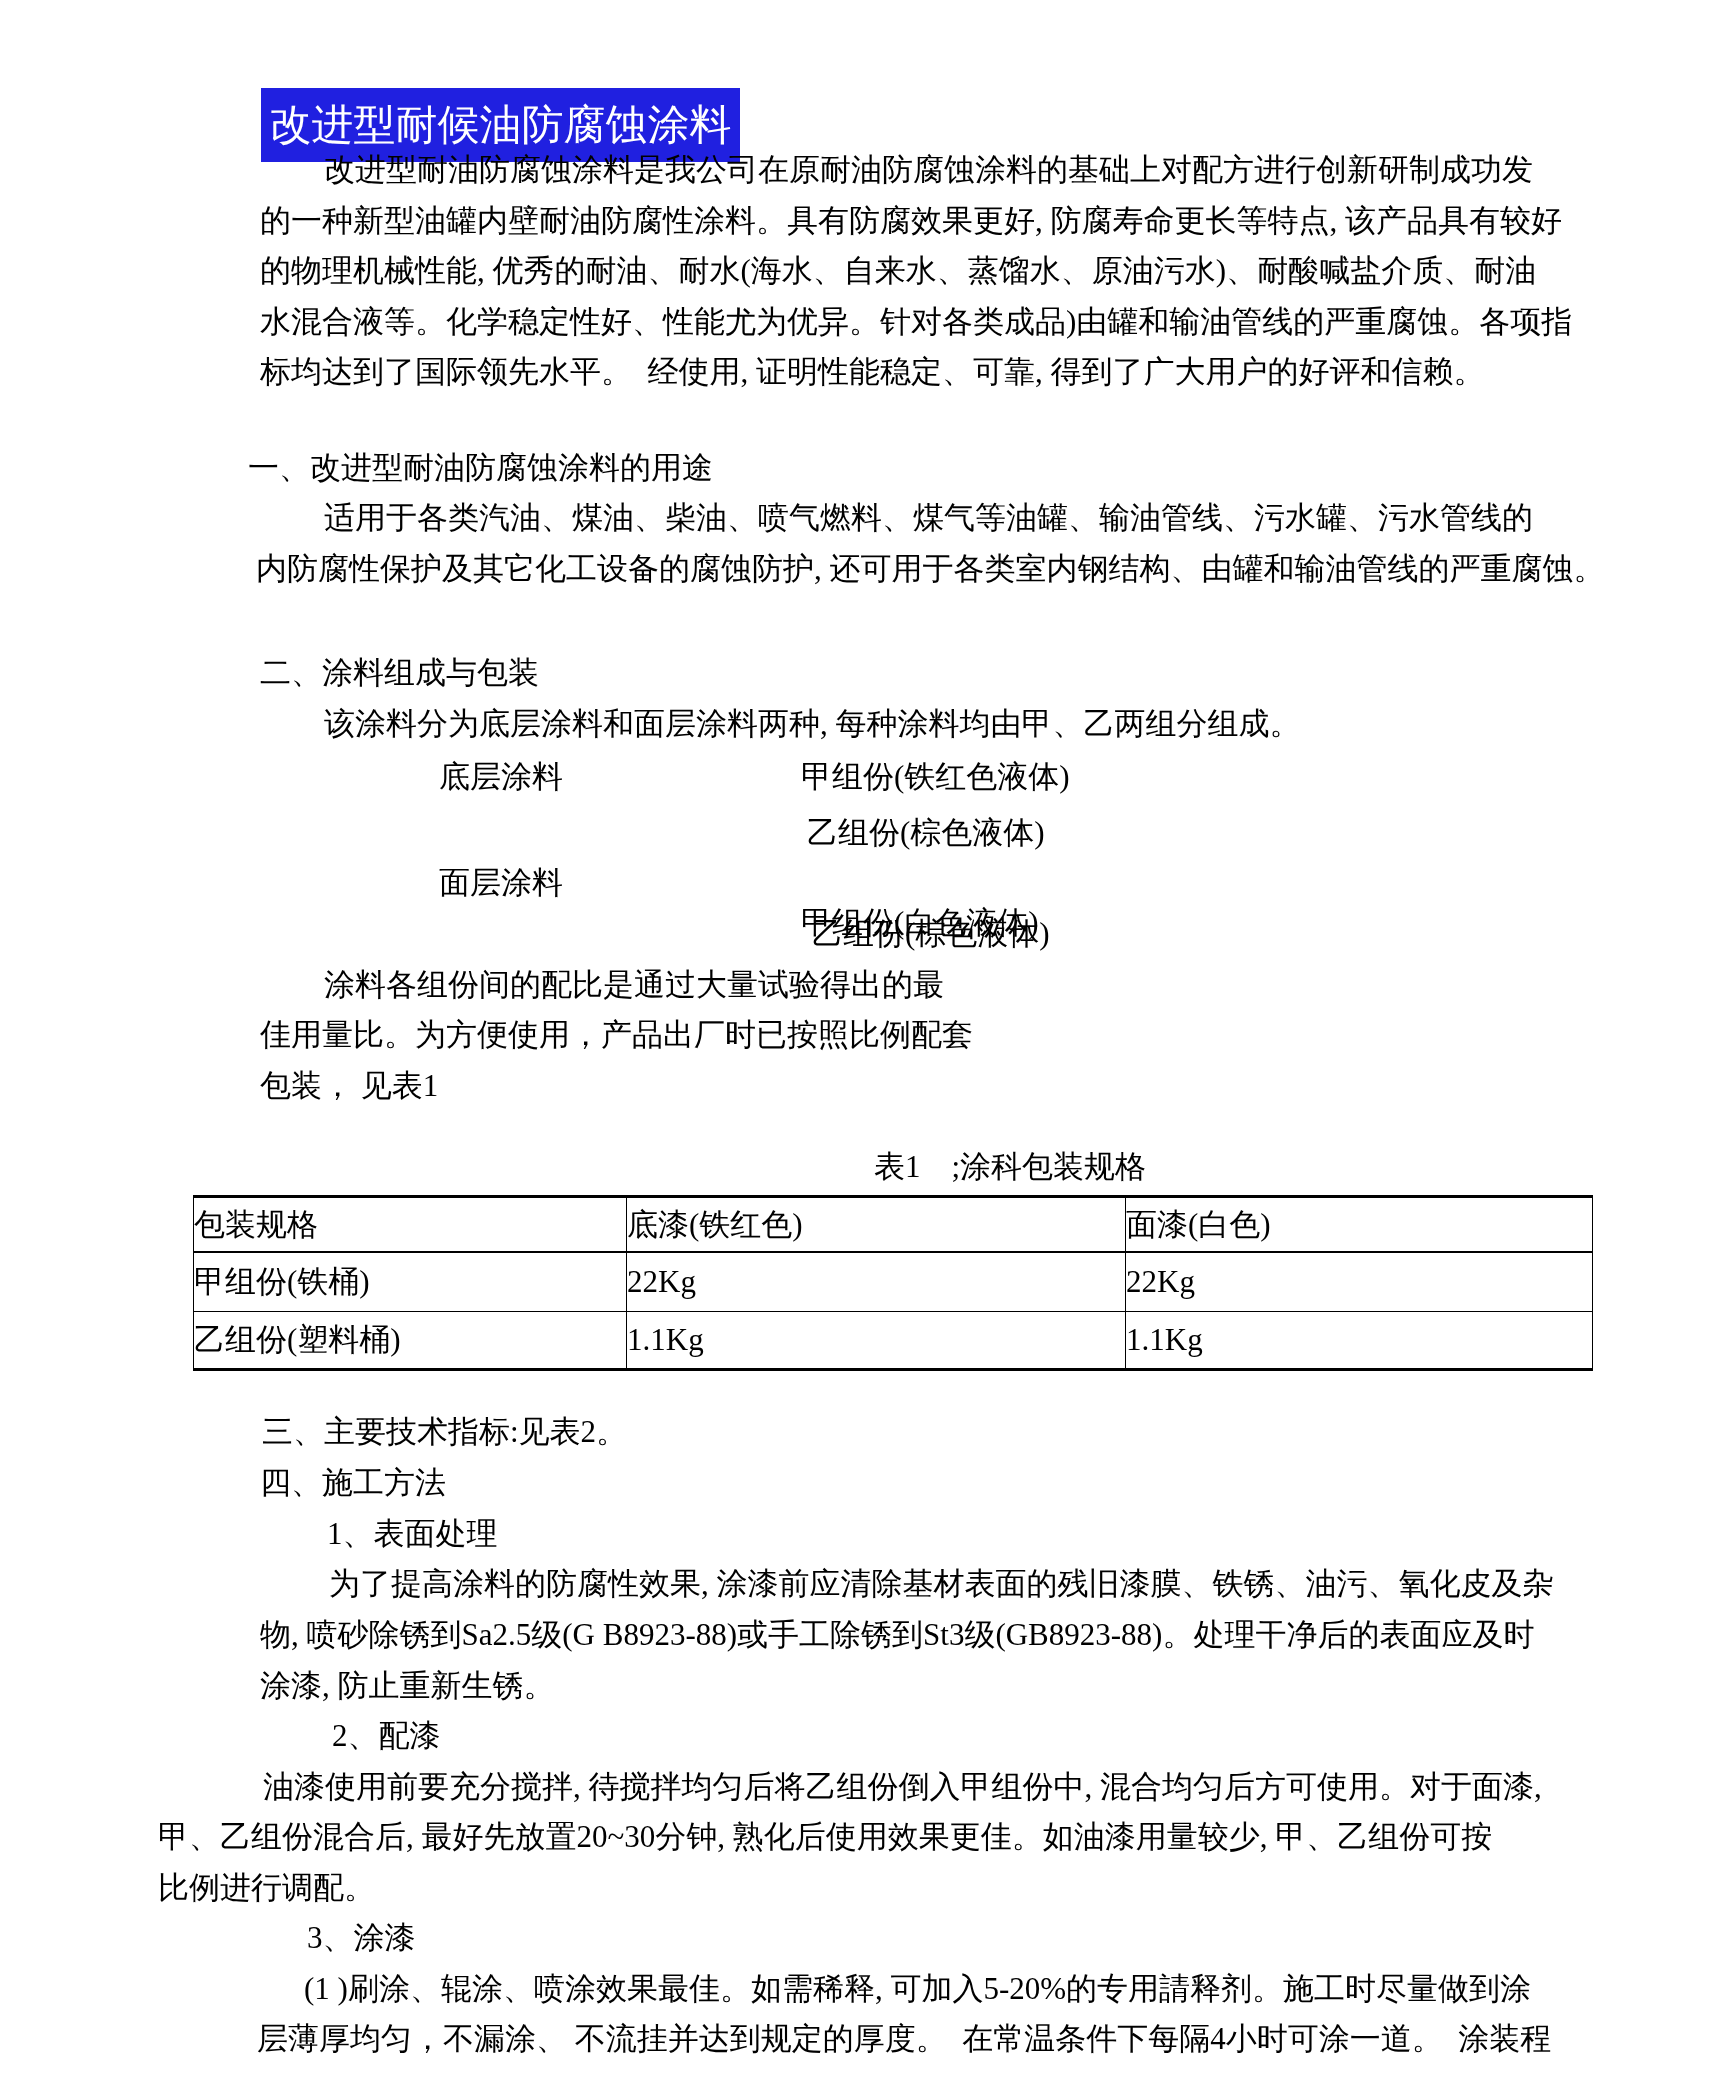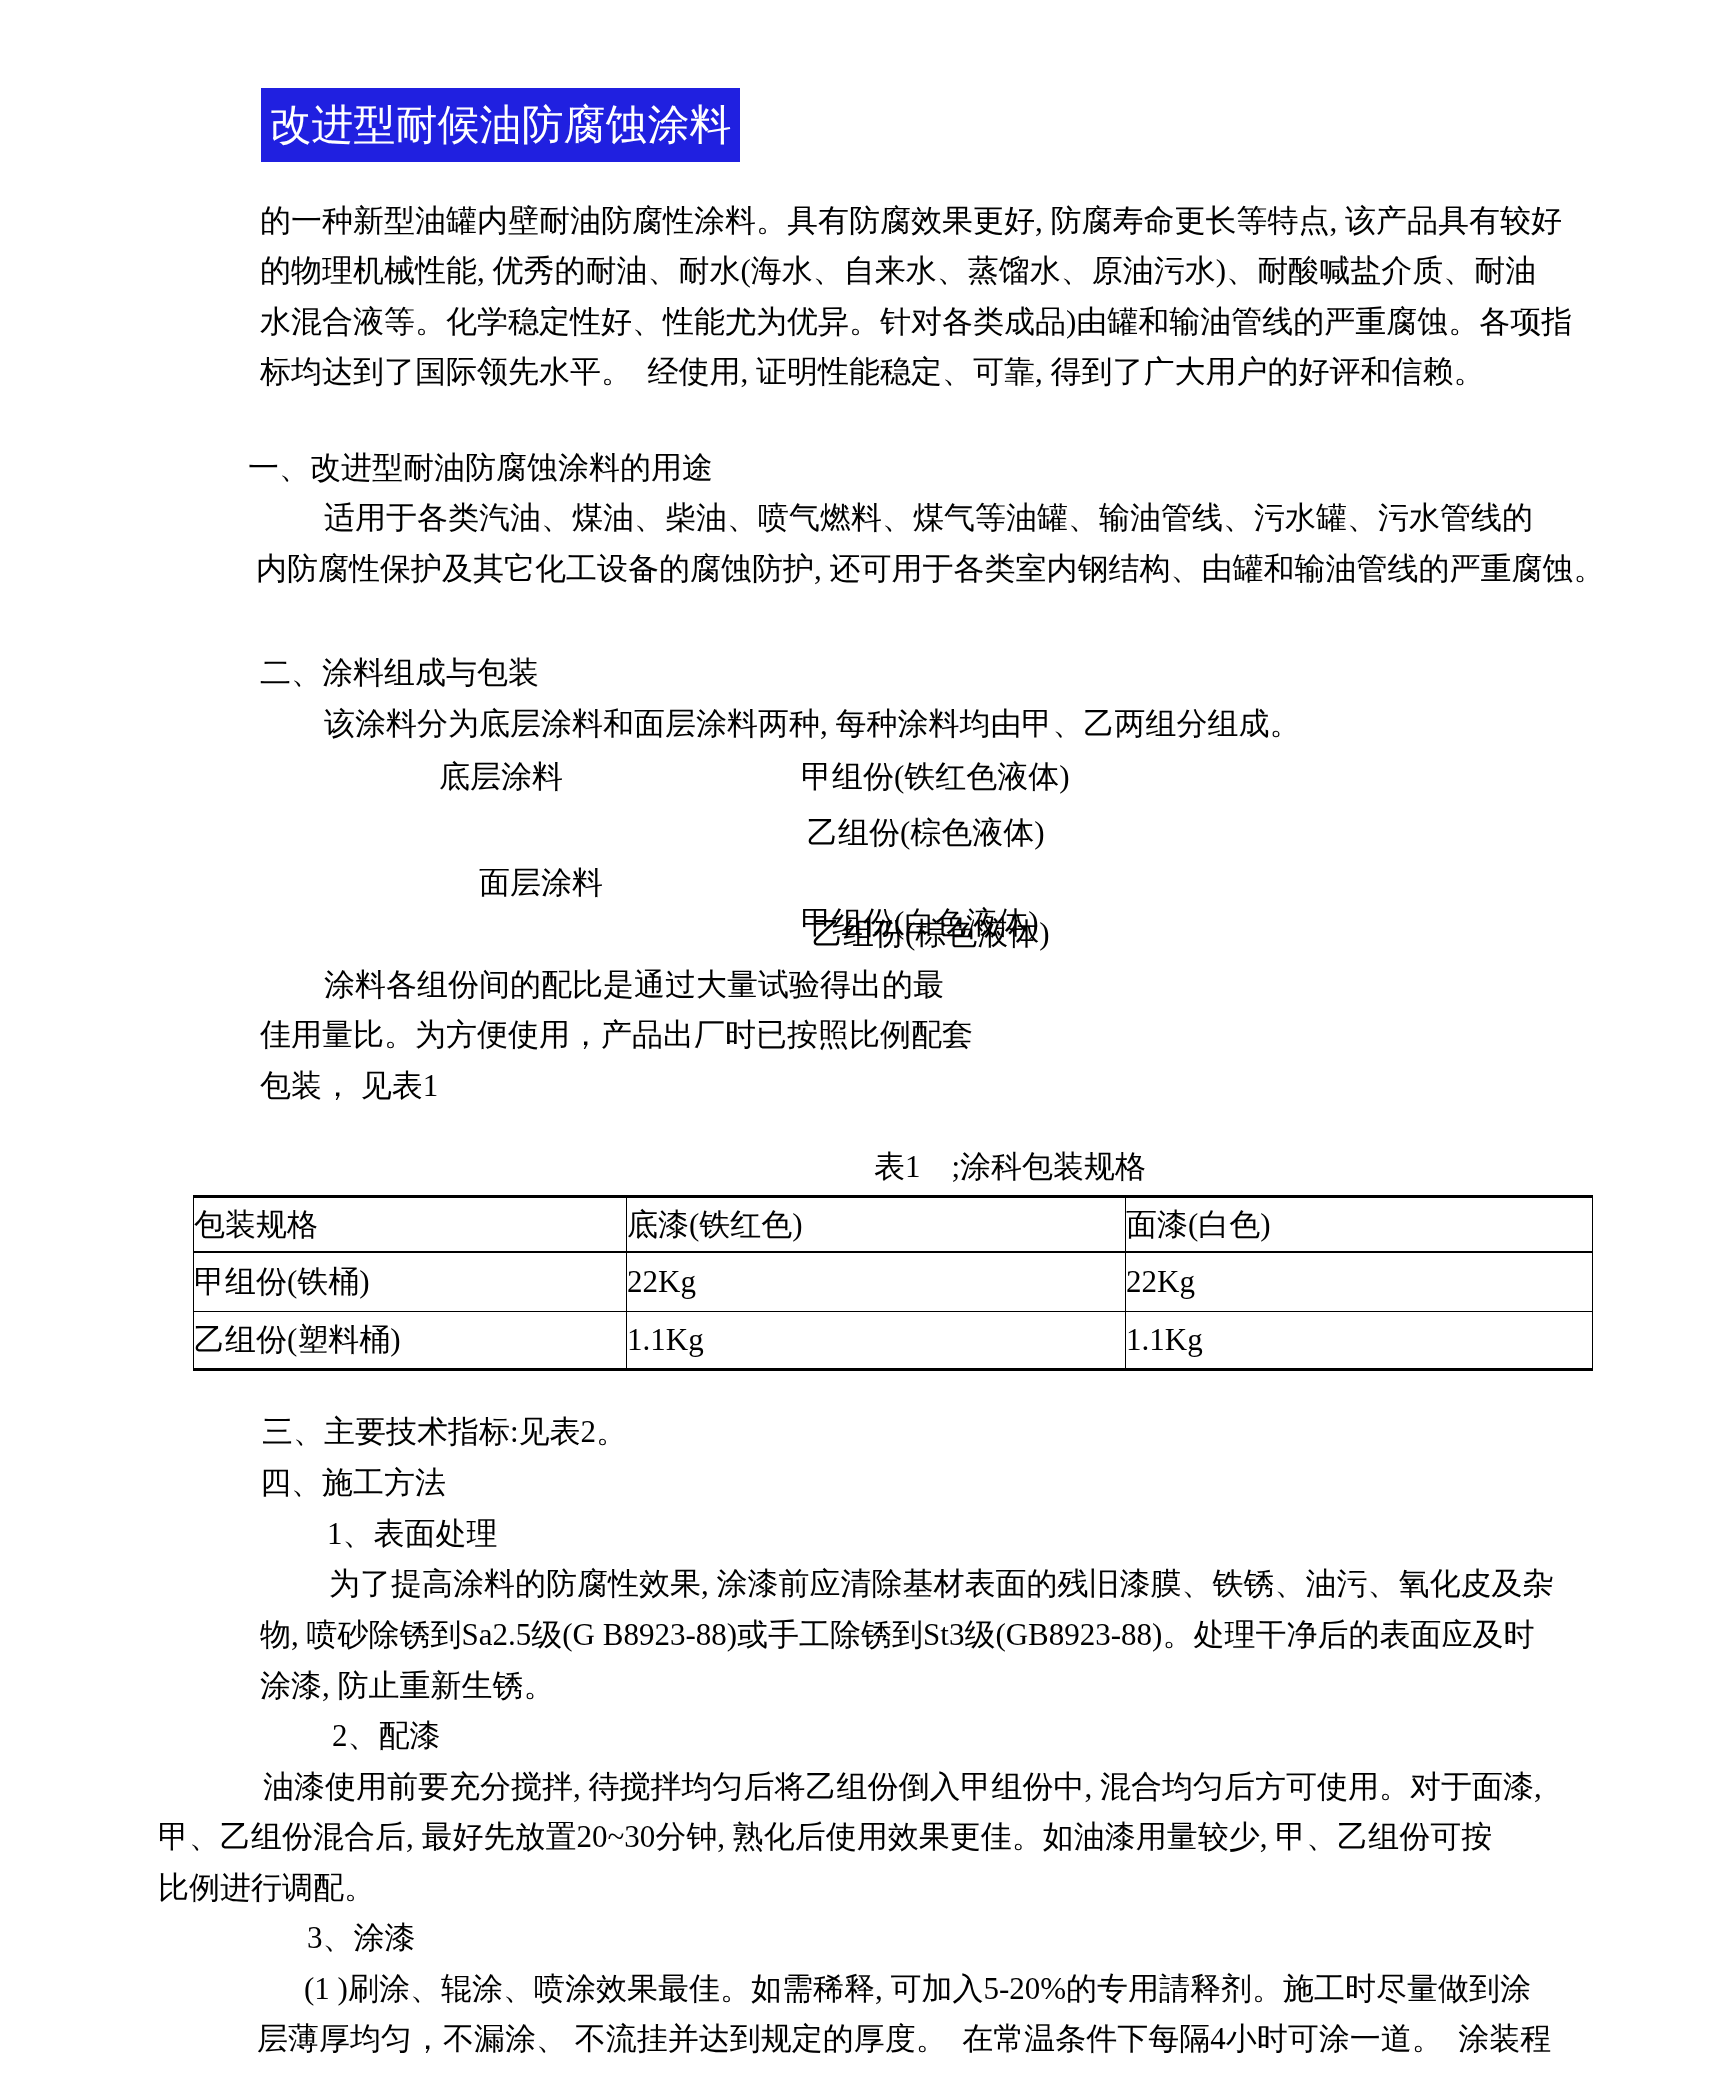--- a/index.html
+++ b/index.html
@@ -64,36 +64,37 @@
     height:56px;
   }
 </style>
 </head>
 <body>
 
 <div id="page">
 
   <div class="title-hl">改进型耐候油防腐蚀涂料</div>
 
+  <div class="t" style="left:324px;top:152px;">改进型耐油防腐蚀涂料是我公司在原耐油防腐蚀涂料的基础上对配方进行创新研制成功发</div>
   <div class="t" style="left:260px;top:203px;">的一种新型油罐内壁耐油防腐性涂料。具有防腐效果更好, 防腐寿命更长等特点, 该产品具有较好</div>
   <div class="t" style="left:260px;top:253px;">的物理机械性能, 优秀的耐油、耐水(海水、自来水、蒸馏水、原油污水)、耐酸喊盐介质、耐油</div>
   <div class="t" style="left:260px;top:304px;">水混合液等。化学稳定性好、性能尤为优异。针对各类成品)由罐和输油管线的严重腐蚀。各项指</div>
   <div class="t" style="left:260px;top:354px;">标均达到了国际领先水平。  经使用, 证明性能稳定、可靠, 得到了广大用户的好评和信赖。</div>
 
   <div class="t" style="left:248px;top:450px;">一、改进型耐油防腐蚀涂料的用途</div>
   <div class="t" style="left:324px;top:500px;">适用于各类汽油、煤油、柴油、喷气燃料、煤气等油罐、输油管线、污水罐、污水管线的</div>
   <div class="t" style="left:256px;top:551px;">内防腐性保护及其它化工设备的腐蚀防护, 还可用于各类室内钢结构、由罐和输油管线的严重腐蚀。</div>
 
   <div class="t" style="left:260px;top:655px;">二、涂料组成与包装</div>
   <div class="t" style="left:324px;top:706px;">该涂料分为底层涂料和面层涂料两种, 每种涂料均由甲、乙两组分组成。</div>
 
   <div class="t" style="left:439px;top:759px;">底层涂料</div>
   <div class="t" style="left:801px;top:759px;">甲组份(铁红色液体)</div>
   <div class="t" style="left:807px;top:815px;">乙组份(棕色液体)</div>
-  <div class="t" style="left:439px;top:865px;margin-left:40px;">面层涂料</div>
+  <div class="t" style="left:439px;top:865px;">面层涂料</div>
   <div class="t" style="left:801px;top:865px;margin-top:40px;">甲组份(白色液体)</div>
   <div class="t" style="left:812px;top:916px;">乙组份(棕色液体)</div>
 
   <div class="t" style="left:324px;top:967px;">涂料各组份间的配比是通过大量试验得出的最</div>
   <div class="t" style="left:260px;top:1017px;">佳用量比。为方便使用，产品出厂时已按照比例配套</div>
   <div class="t" style="left:260px;top:1068px;">包装， 见表1</div>
 
   <div class="t" style="left:874px;top:1149px;text-align:center;">表1    ;涂科包装规格</div>
 
   <table class="spec">

